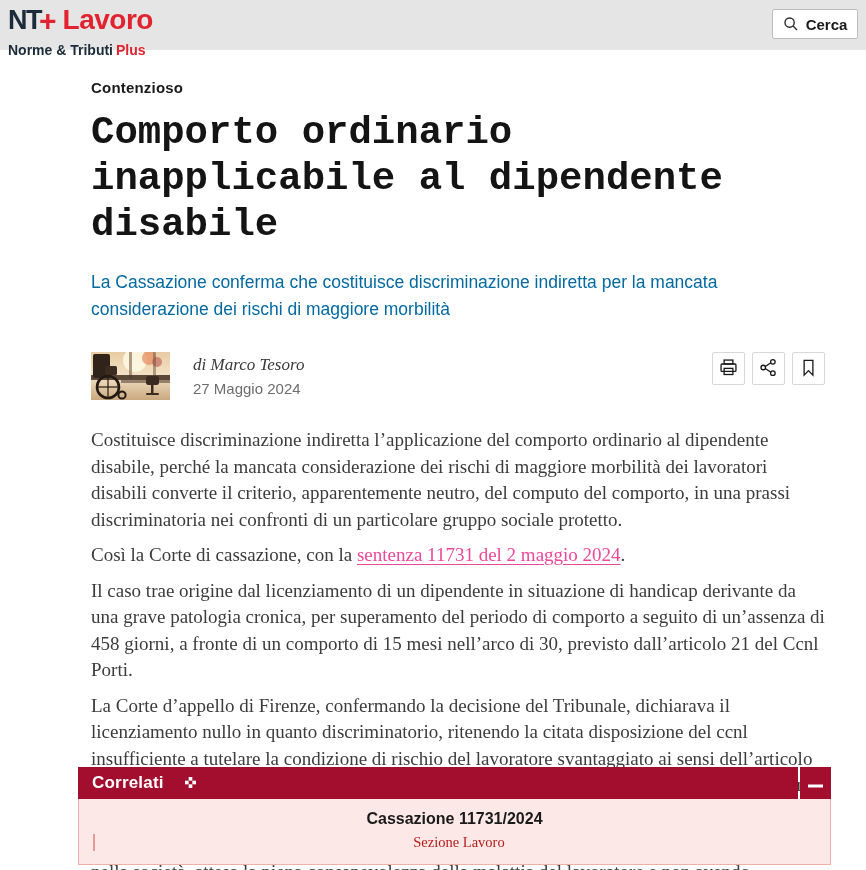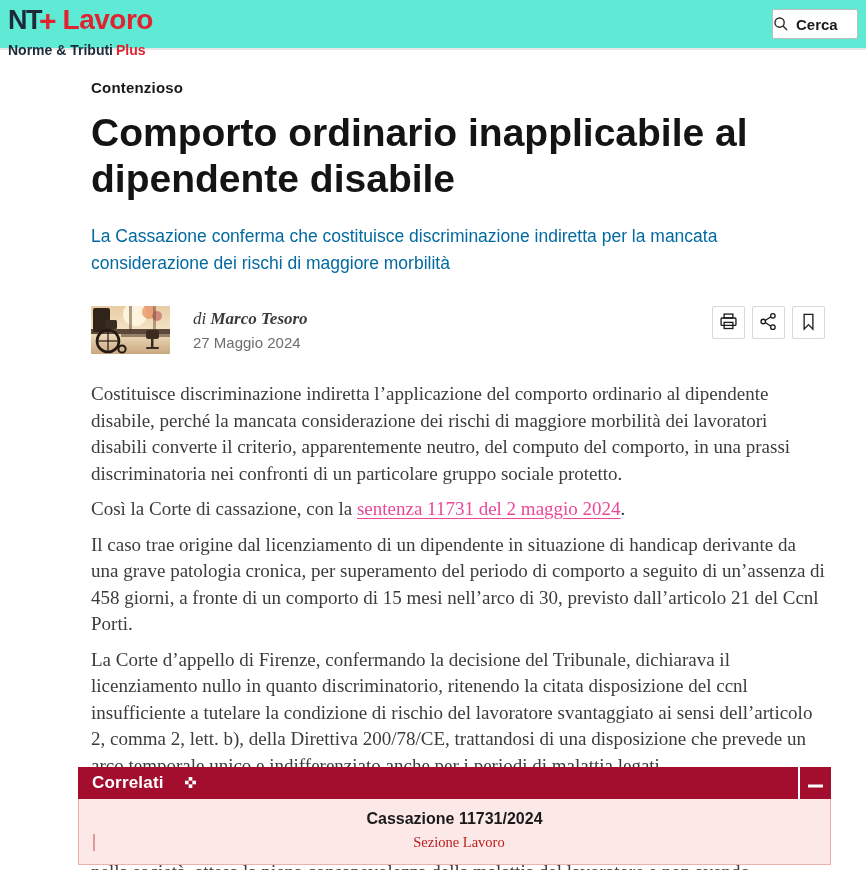--- a/index.html
+++ b/index.html
@@ -1,53 +1,53 @@
 <!DOCTYPE html>
 <html><head>
 <meta charset="utf-8">
 <style>
   * { margin:0; padding:0; box-sizing:border-box; }
   html,body { width:866px; height:870px; overflow:hidden; background:#fff;
               font-family:"Liberation Sans", sans-serif; }
   .page { position:relative; width:866px; height:870px; background:#fff; }
 
   
-  .topbar { position:relative; height:50px; border-bottom:2px solid #e7e7e7; background:#5eead4; }
+  .topbar { position:relative; height:50px; border-bottom:2px solid #e7e7e7; background:#e5e5e5; }
   .logo { position:absolute; left:8px; top:4px; cursor:pointer; }
   .logo-row1 { display:flex; align-items:baseline; line-height:1; }
   .logo-nt { font-weight:900; font-size:27px; letter-spacing:-1.5px; color:#1c2b39; }
   .logo-plus { font-weight:900; font-size:30px; color:#e0232e; margin-left:-2px; position:relative; top:2px; }
   .logo-lavoro { font-weight:800; font-size:28px; letter-spacing:-0.5px; color:#e0232e; margin-left:6px; }
   .logo-row2 { line-height:1; margin-top:9px; font-size:14px; font-weight:800; letter-spacing:0; }
   .logo-sub-dark { color:#1c2b39; }
   .logo-sub-red { color:#e0232e; margin-left:3px; }
 
   .search-btn { position:absolute; right:8px; top:9px; width:86px; height:30px;
-                display:flex; align-items:center; gap:7px;
+                display:flex; align-items:center; justify-content:center; gap:7px;
                 background:#fff; border:1px solid #bdbdbd; border-radius:2px; cursor:pointer; }
   .search-btn svg { display:block; }
   .search-label { font-size:15px; font-weight:700; color:#1a1a1a; }
 
   
   .content { position:relative; padding:29px 41px 0 91px; width:866px; }
 
   .kicker { font-size:15px; font-weight:700; color:#1a1a1a; letter-spacing:0.2px; }
 
   h1.title { margin-top:14px; width:700px;
-             font-family:Liberation Sans, sans-serif; font-weight:700;
+             font-family:Liberation Mono, monospace; font-weight:700;
              font-size:39px; line-height:46px; color:#141414; letter-spacing:0; }
 
   .subtitle { margin-top:21px; width:662px; font-size:17.5px; line-height:27px; color:#0369a1; }
 
   
   .author-row { margin-top:29px; display:flex; align-items:flex-start; width:734px; }
   .thumb { width:79px; height:48px; overflow:hidden; flex:0 0 auto; cursor:pointer; }
   .author-block { margin-left:23px; padding-top:3px; }
   .byline { font-family:"Liberation Serif", serif; font-style:italic; font-size:17px; color:#3a3a3a; }
-  .byline b { font-weight:700; }
+  .byline b { font-weight:400; }
   .pubdate { margin-top:5px; font-size:15px; color:#6e6e6e; }
   .tools { margin-left:auto; display:flex; gap:7px; }
   .tool-btn { width:33px; height:33px; background:#fff; border:1px solid #d8d8d8; border-radius:2px;
               display:flex; align-items:center; justify-content:center; cursor:pointer; }
 
   
   .body-text { margin-top:27px; width:734px;
                font-family:"Liberation Serif", serif; font-size:19px; line-height:26.5px; color:#3c3c3c; }
   .body-text p { margin-bottom:9px; }
   a.doc-link { color:#ec4899; text-decoration:underline; text-underline-offset:3px; cursor:pointer; }

